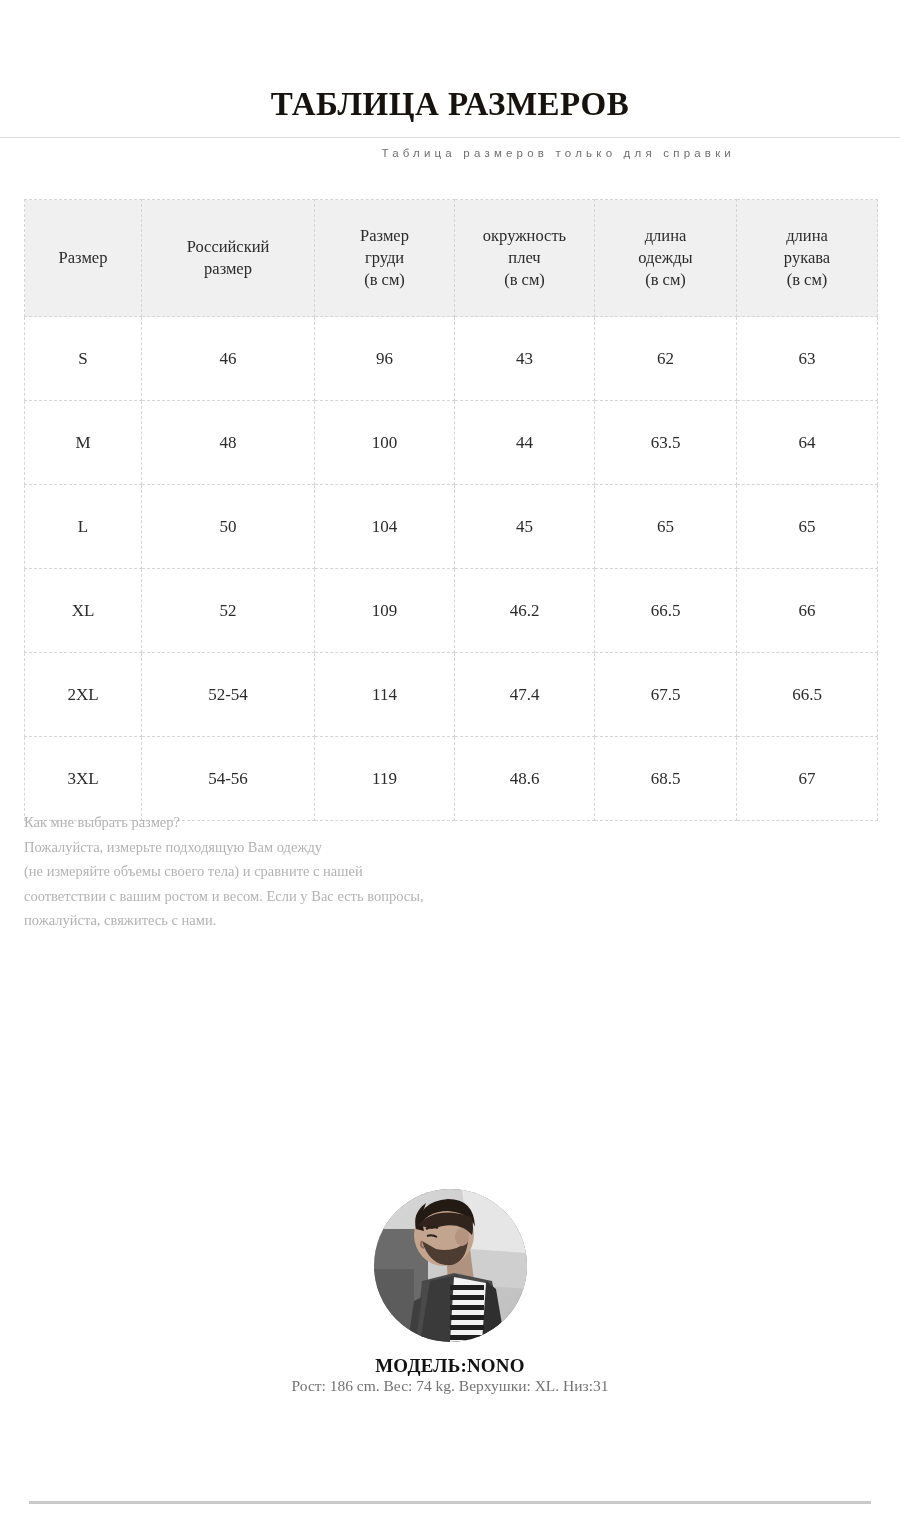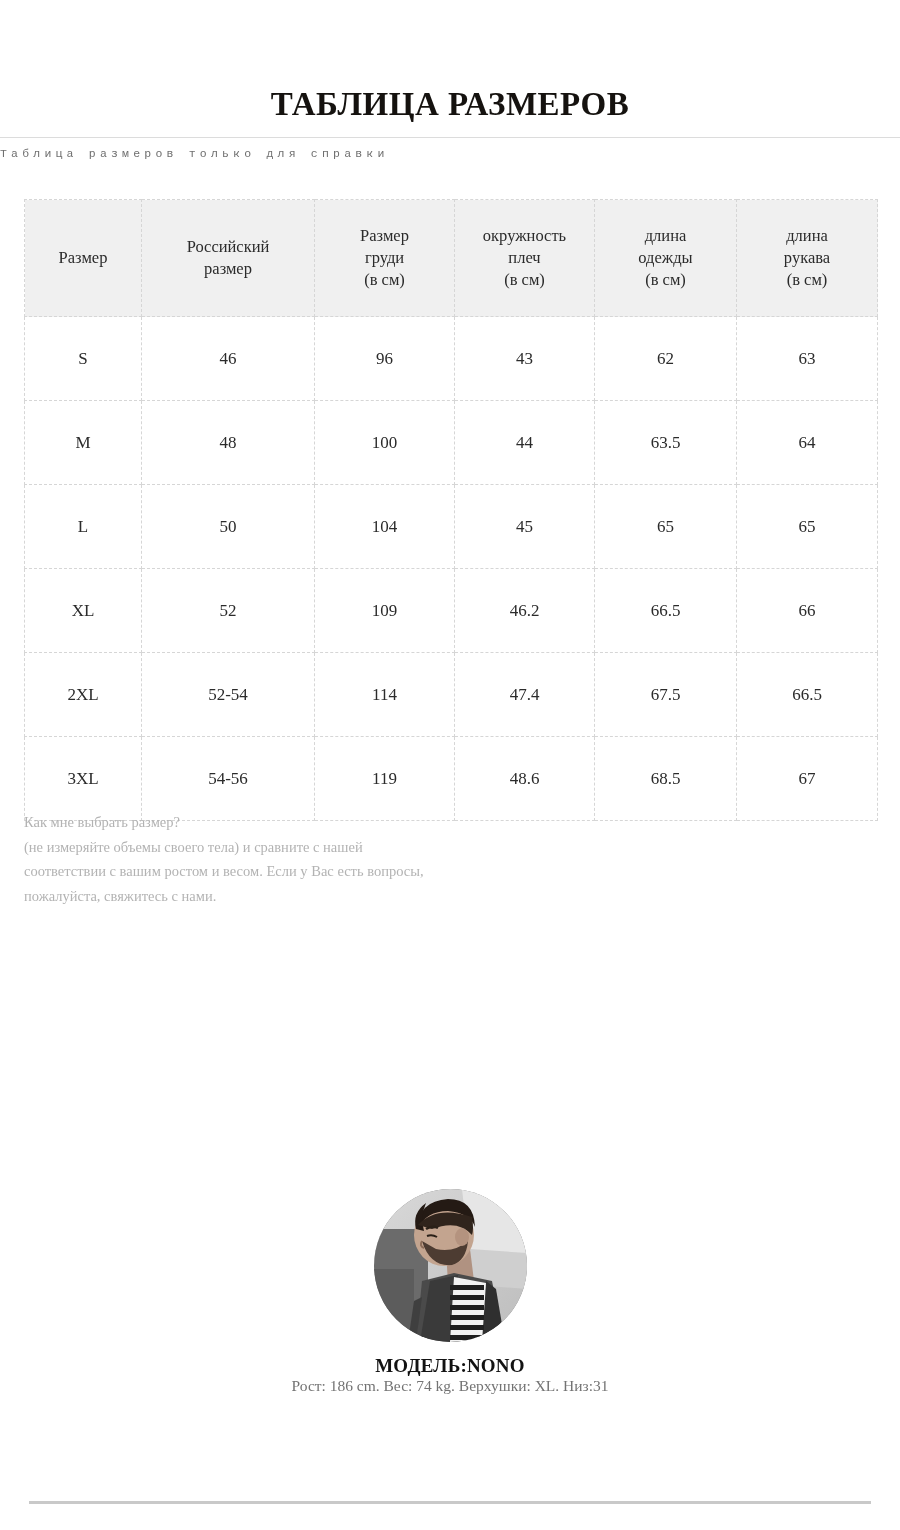--- a/index.html
+++ b/index.html
@@ -39,25 +39,25 @@
     left: 0;
     width: 900px;
     height: 1px;
     background: #dcdcdc;
   }
   .page-subtitle {
     position: absolute;
     top: 147px;
     left: 0;
     width: 735px;
-    text-align: left;
+    text-align: right;
     font-size: 11.5px;
     letter-spacing: 4.2px;
     color: #6f6f6f;
-    font-family: Liberation Mono, monospace;
+    font-family: Liberation Sans, sans-serif;
   }
 
   
   .size-table-wrap {
     position: absolute;
     top: 199px;
     left: 24px;
     width: 853px;
   }
   table.size-table {
@@ -247,20 +247,21 @@
         <td>48.6</td>
         <td>68.5</td>
         <td>67</td>
       </tr>
     </tbody>
   </table>
 </div>
 
 <div class="help-text">
   <div>Как мне выбрать размер?</div>
+  <div>Пожалуйста, измерьте подходящую Вам одежду</div>
   <div>(не измеряйте объемы своего тела) и сравните с нашей</div>
   <div>соответствии с вашим ростом и весом. Если у Вас есть вопросы,</div>
   <div>пожалуйста, свяжитесь с нами.</div>
 </div>
 
 <div class="model-block">
   <div class="model-photo">
     <svg width="153" height="153" viewBox="0 0 153 153">
       <defs>
         <clipPath id="circ">

